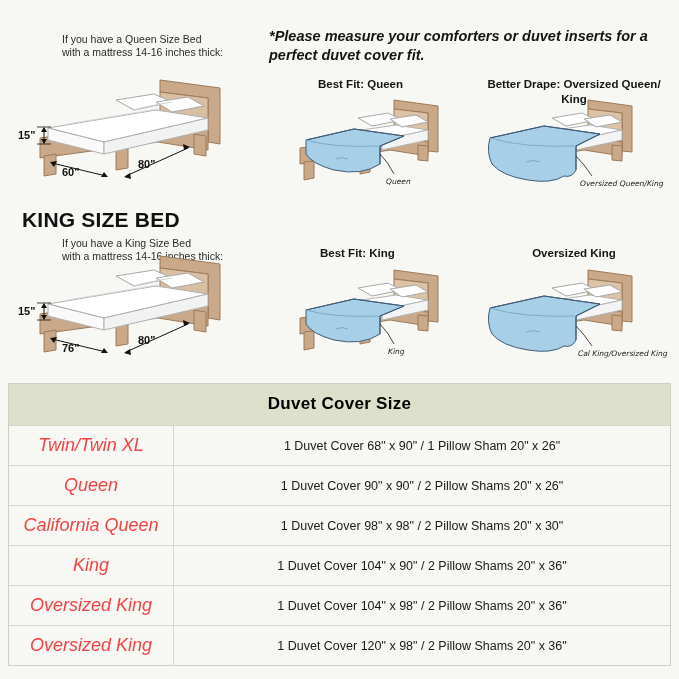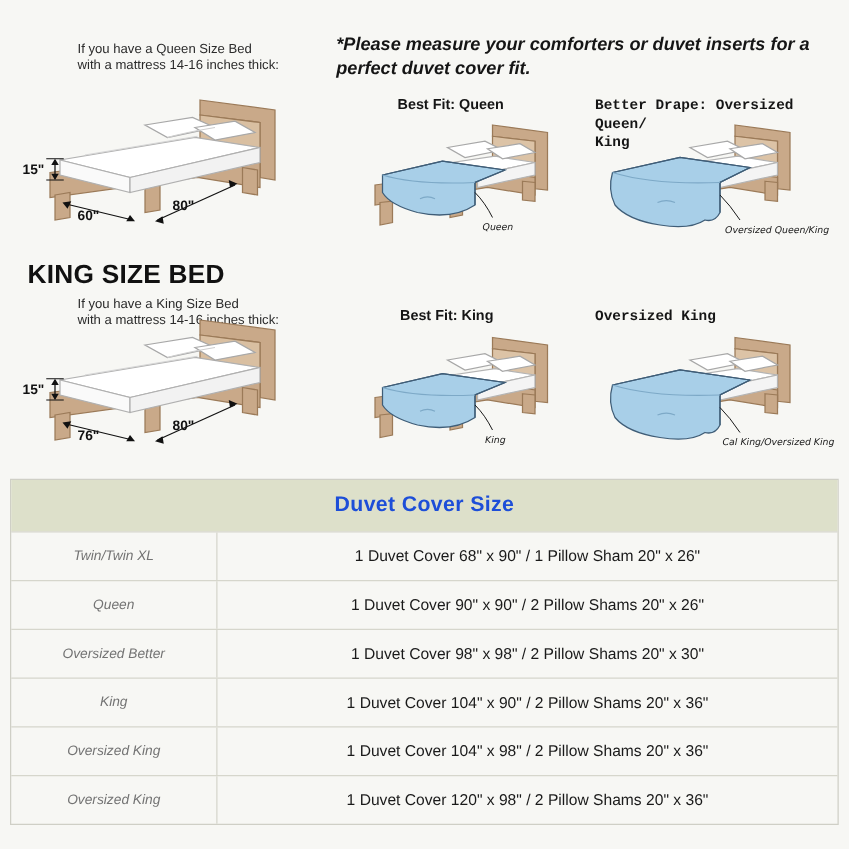--- a/index.html
+++ b/index.html
@@ -51,21 +51,21 @@
     position: absolute;
     font-size: 11.5px;
     font-weight: bold;
     color: #151515;
     line-height: 15px;
   }
   .col-head.ch-bfq { left: 272px; top: 77px; margin-left: 46px; }
   .col-head.ch-bdq { left: 476px; top: 77px; width: 200px; }
   .col-head.ch-bfk { left: 272px; top: 246px; padding-left: 48px; }
   .col-head.ch-bdk { left: 476px; top: 246px; width: 200px; }
-  .ch-wrap2 { display: block; width: 196px; font-family: Liberation Mono, monospace; }
+  .ch-wrap2 { display: block; text-align: center; width: 196px; }
 
   .sec-queen { position: absolute; left: 22px; top: 28px; }
   .sec-king  { position: absolute; left: 22px; top: 208px; }
 
   
   .ill { position: absolute; }
   .ill-queen-big { left: 8px;   top: 76px;  }
   .ill-king-big  { left: 8px;   top: 252px; }
   .ill-bfq  { left: 276px; top: 96px;  }
   .ill-bdq  { left: 468px; top: 96px;  }
@@ -89,43 +89,43 @@
   .table-wrap {
     position: absolute;
     left: 8px;
     top: 383px;
     width: 663px;
     border: 1px solid #cfcfc6;
     background: #f7f7f4;
   }
   .t-head {
     background: #dde0ca;
-    color: #1d4ed8;
+    color: #000000;
     font-size: 17px;
     font-weight: bold;
     text-align: center;
     padding: 10px 0 11px;
     letter-spacing: 0.3px;
   }
   .t-row {
     display: flex;
     border-top: 1px solid #d6d6cc;
     min-height: 39px;
     align-items: stretch;
   }
   .t-cat {
     width: 165px;
     flex: 0 0 165px;
     border-right: 1px solid #d6d6cc;
     display: flex;
     align-items: center;
     justify-content: center;
-    font-size: 11px;
+    font-size: 18px;
     font-style: italic;
-    color: #737373;
+    color: #ef4444;
     padding: 9px 4px;
     text-align: center;
   }
   .t-desc {
     flex: 1 1 auto;
     display: flex;
     align-items: center;
     justify-content: center;
     font-size: 12.5px;
     color: #1a1a1a;
@@ -337,21 +337,21 @@
   <div id="table-body">
       <div class="t-row">
         <div class="t-cat">Twin/Twin XL</div>
         <div class="t-desc">1 Duvet Cover 68" x 90" / 1 Pillow Sham 20" x 26"</div>
       </div>
       <div class="t-row">
         <div class="t-cat">Queen</div>
         <div class="t-desc">1 Duvet Cover 90" x 90" / 2 Pillow Shams 20" x 26"</div>
       </div>
       <div class="t-row">
-        <div class="t-cat">Oversized Better</div>
+        <div class="t-cat">California Queen</div>
         <div class="t-desc">1 Duvet Cover 98" x 98" / 2 Pillow Shams 20" x 30"</div>
       </div>
       <div class="t-row">
         <div class="t-cat">King</div>
         <div class="t-desc">1 Duvet Cover 104" x 90" / 2 Pillow Shams 20" x 36"</div>
       </div>
       <div class="t-row">
         <div class="t-cat">Oversized King</div>
         <div class="t-desc">1 Duvet Cover 104" x 98" / 2 Pillow Shams 20" x 36"</div>
       </div>

